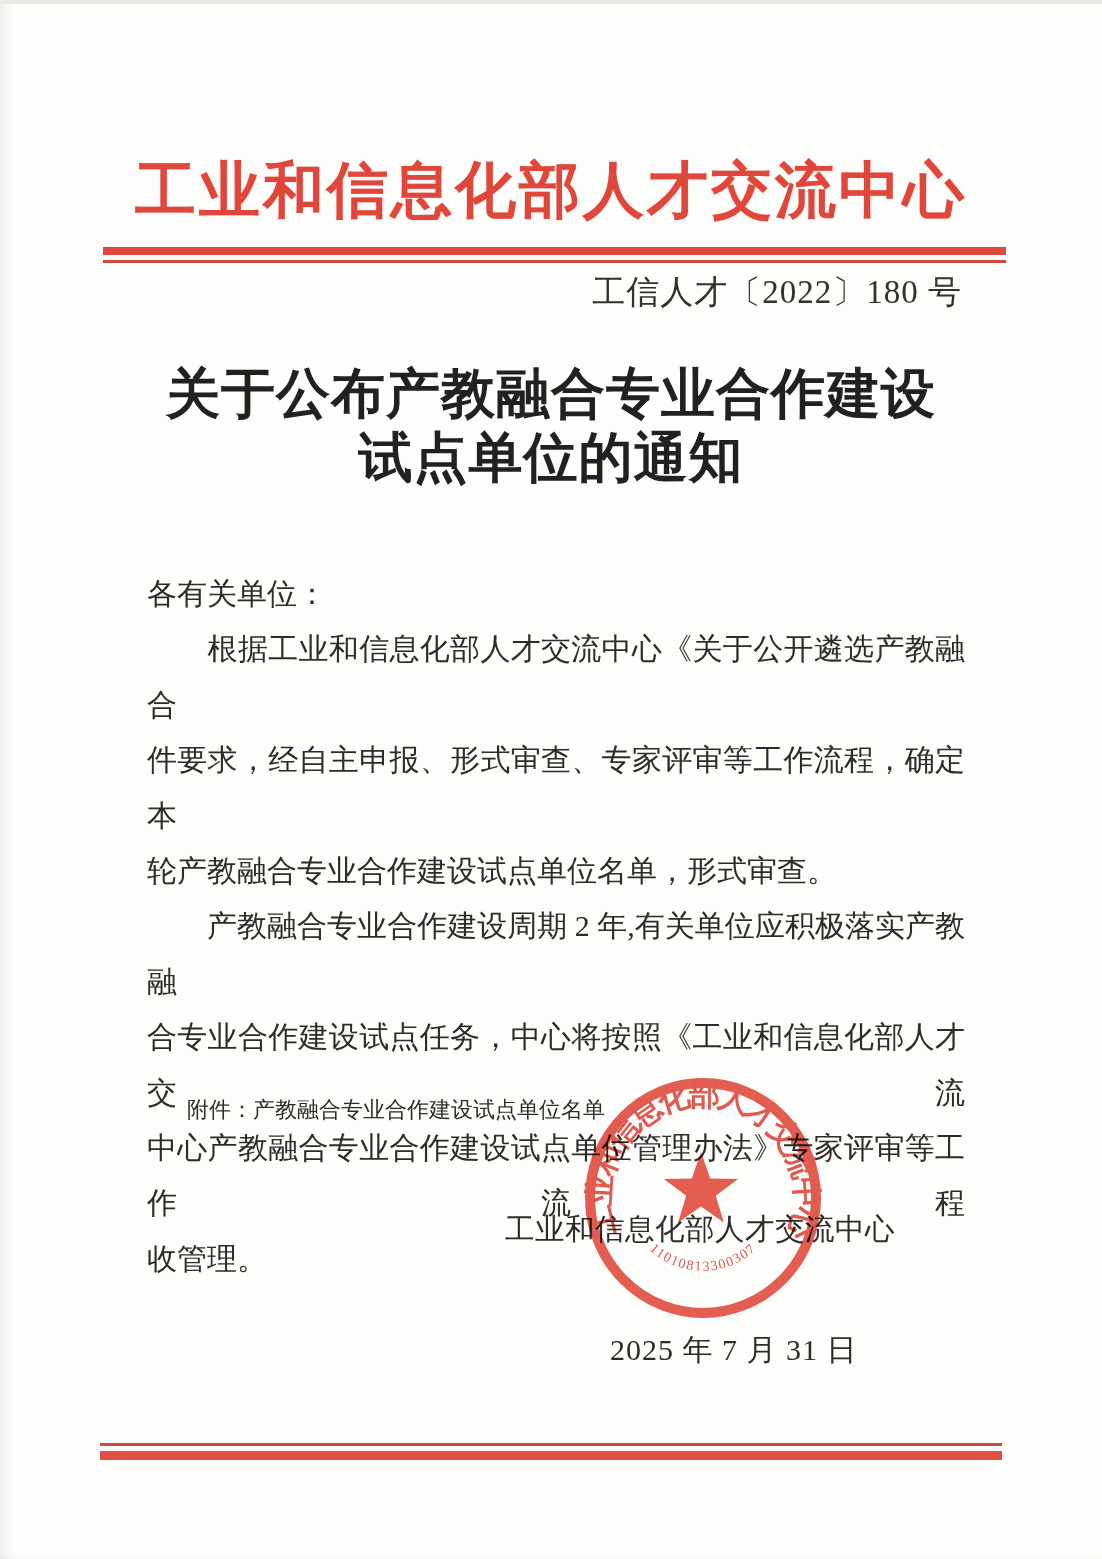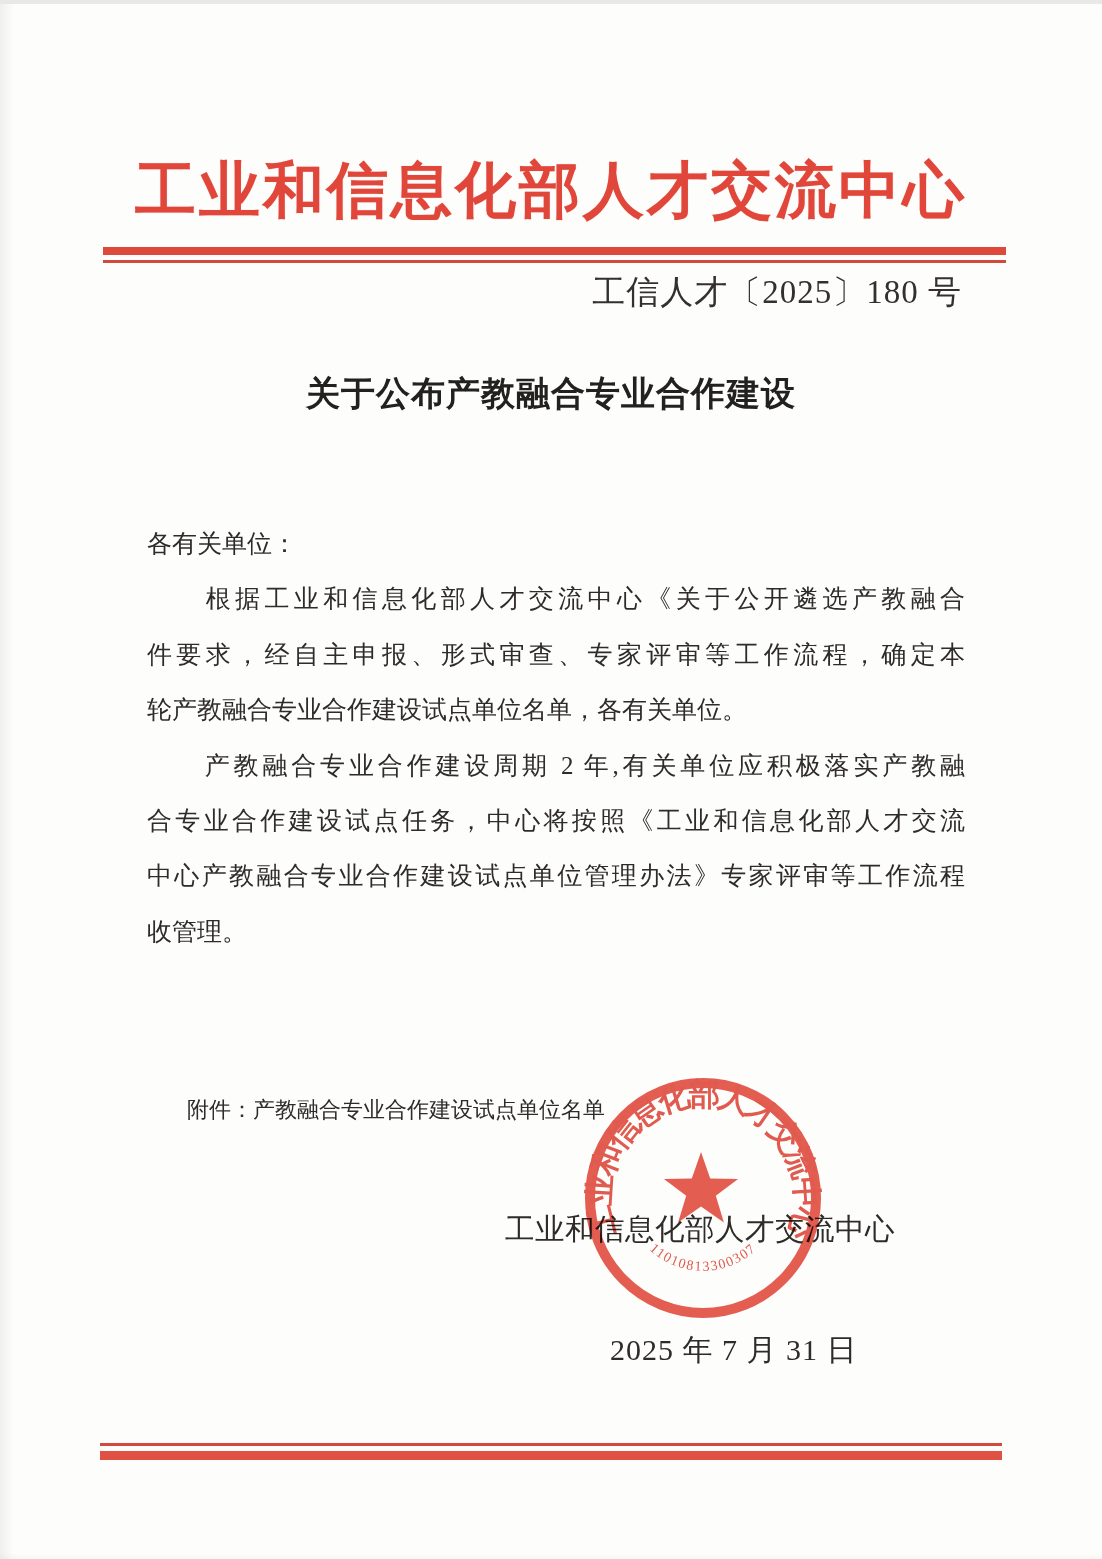--- a/index.html
+++ b/index.html
@@ -47,32 +47,32 @@
     font-size: 33px;
     color: #33302d;
     letter-spacing: 1px;
     white-space: nowrap;
   }
   .doc-title {
     position: absolute;
     left: 0; right: 0;
     top: 358px;
     text-align: center;
-    font-size: 34px;
+    font-size: 54px;
     font-weight: 700;
     line-height: 64px;
     color: #232120;
     letter-spacing: 1px;
   }
   .body-block {
     position: absolute;
     left: 147px;
-    top: 512px;
+    top: 562px;
     width: 818px;
-    font-size: 25px;
+    font-size: 30px;
     line-height: 55.4px;
     color: #2e2b28;
     white-space: nowrap;
   }
   .body-line { width: 818px; }
   .body-line.fill {
     white-space: normal;
     text-align: justify;
     text-align-last: justify;
   }
@@ -125,31 +125,32 @@
 <div class="page">
 
   <div class="scan-edge-left"></div>
   <div class="scan-edge-bottom"></div>
 
   <div class="letterhead-title">工业和信息化部人才交流中心</div>
 
   <div class="rule rule-top-thick"></div>
   <div class="rule rule-top-thin"></div>
 
-  <div class="doc-number">工信人才〔2025〕180 号</div>
+  <div class="doc-number">工信人才〔2022〕180 号</div>
 
   <div class="doc-title">
     <div>关于公布产教融合专业合作建设</div>
+    <div>试点单位的通知</div>
   </div>
 
   <div class="body-block">
     <div class="body-line">各有关单位：</div>
     <div class="body-line fill">　　根据工业和信息化部人才交流中心《关于公开遴选产教融合</div>
     <div class="body-line fill">件要求，经自主申报、形式审查、专家评审等工作流程，确定本</div>
-    <div class="body-line">轮产教融合专业合作建设试点单位名单，各有关单位。</div>
+    <div class="body-line">轮产教融合专业合作建设试点单位名单，形式审查。</div>
     <div class="body-line fill">　　产教融合专业合作建设周期 2 年,有关单位应积极落实产教融</div>
     <div class="body-line fill">合专业合作建设试点任务，中心将按照《工业和信息化部人才交流</div>
     <div class="body-line fill">中心产教融合专业合作建设试点单位管理办法》专家评审等工作流程</div>
     <div class="body-line">收管理。</div>
   </div>
 
   <div class="attachment-line">附件：产教融合专业合作建设试点单位名单</div>
 
   <div class="signer-line">工业和信息化部人才交流中心</div>
 

